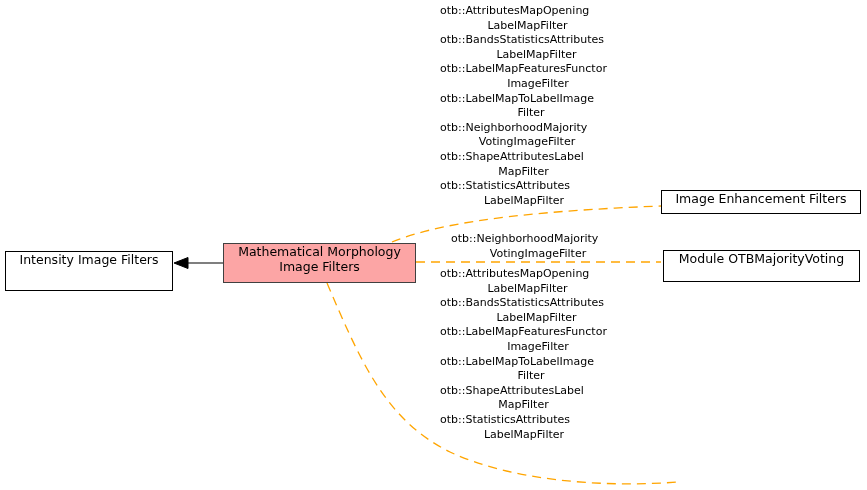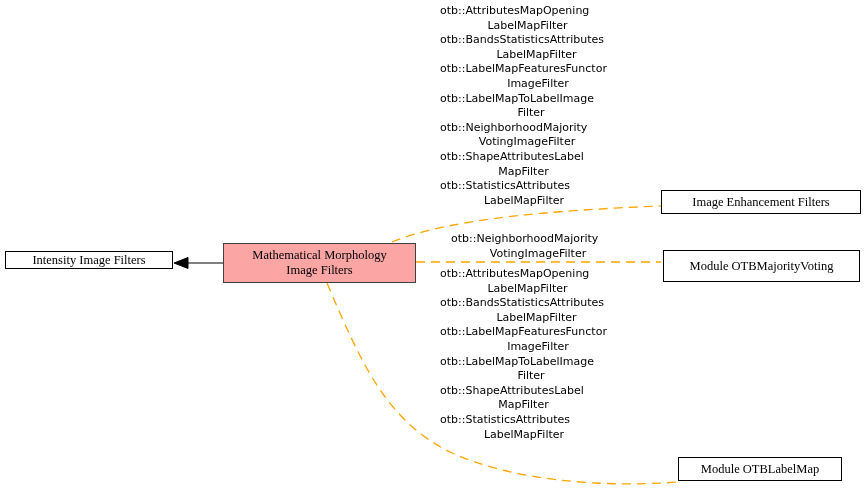--- a/index.html
+++ b/index.html
@@ -25,25 +25,24 @@
     .node {
       position: absolute;
       box-sizing: border-box;
       border: 1px solid #000000;
       background: #ffffff;
       font-size: 12.5px;
       line-height: 15px;
       text-align: center;
       display: flex;
       flex-direction: column;
-      justify-content: center;
+      justify-content: flex-start;
       align-items: center;
       cursor: pointer;
       white-space: nowrap;
-      font-family: Liberation Serif, serif;
     }
     .node.current {
       background: #fca5a5;
       border: 1px solid #404040;
       cursor: default;
     }
     .edge-label {
       position: absolute;
       font-size: 11px;
       line-height: 14.6px;
@@ -71,40 +70,37 @@
     <line x1="223" y1="263" x2="188" y2="263" stroke="#000000" stroke-width="1.2"></line>
     <polygon points="174,263 188,257.5 188,268.5" fill="#000000" stroke="#000000" stroke-width="1"></polygon>
 
     <path d="M392,242 C450,218 560,210 661,206" fill="none" stroke="#ffa500" stroke-width="1.3" stroke-dasharray="9,6"></path>
 
     <line x1="416" y1="262" x2="661" y2="262" stroke="#ffa500" stroke-width="1.3" stroke-dasharray="9,6"></line>
 
     <path d="M327,283 C360,360 385,420 450,452 C510,480 600,488 678,482" fill="none" stroke="#ffa500" stroke-width="1.3" stroke-dasharray="9,6"></path>
   </svg>
 
-  <div class="node" style="left:5px;top:251px;width:168px;height:18px;">
+  <div class="node" style="left:5px;top:251px;width:168px;height:40px;">
     <span>Intensity Image Filters</span>
   </div>
 
   <div class="node current" style="left:223px;top:243px;width:193px;height:40px;">
     <span>Mathematical Morphology</span>
     <span>Image Filters</span>
   </div>
 
   <div class="node" style="left:661px;top:190px;width:200px;height:24px;">
     <span>Image Enhancement Filters</span>
   </div>
 
   <div class="node" style="left:663px;top:250px;width:197px;height:32px;">
     <span>Module OTBMajorityVoting</span>
   </div>
 
-  <div class="node" style="left:678px;top:457px;width:164px;height:24px;">
-    <span>Module OTBLabelMap</span>
-  </div>
 
   <div class="edge-label" style="left:440px;top:4px;">
     <div class="entry">
       <span class="l1">otb::AttributesMapOpening</span>
       <span class="l2" style="width:175px;">LabelMapFilter</span>
     </div>
     <div class="entry">
       <span class="l1">otb::BandsStatisticsAttributes</span>
       <span class="l2" style="width:193px;">LabelMapFilter</span>
     </div>

